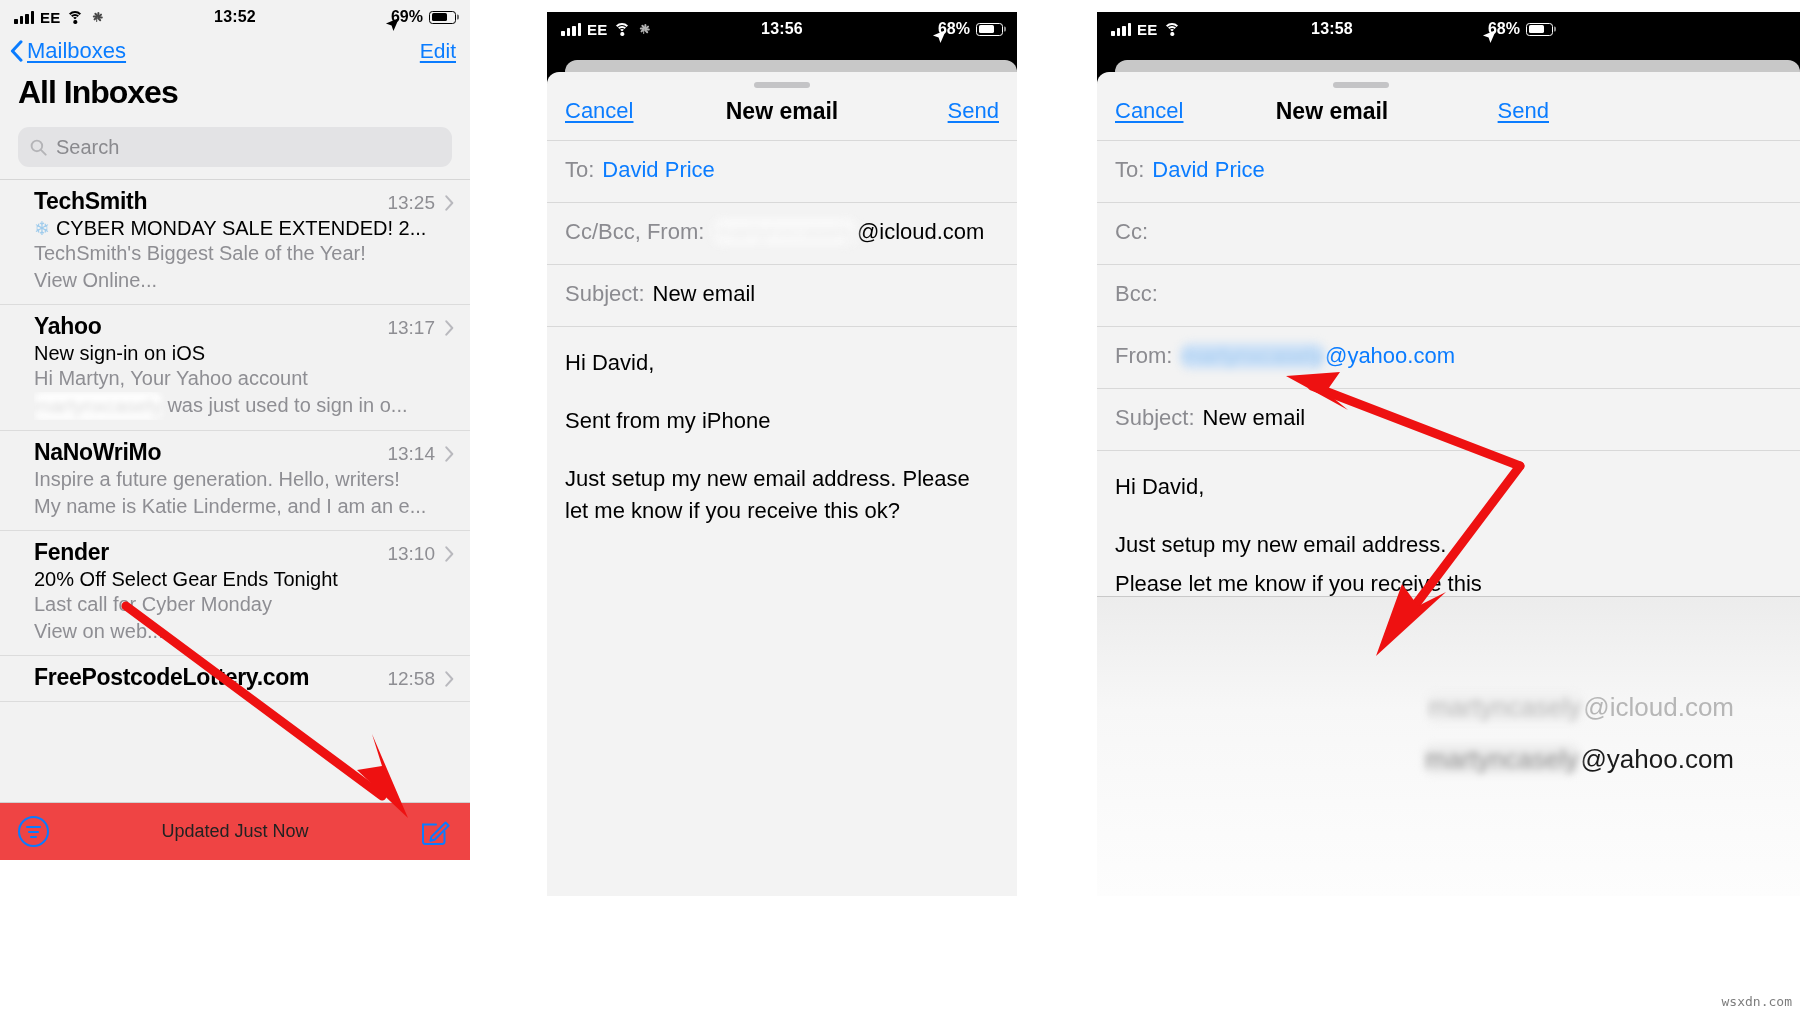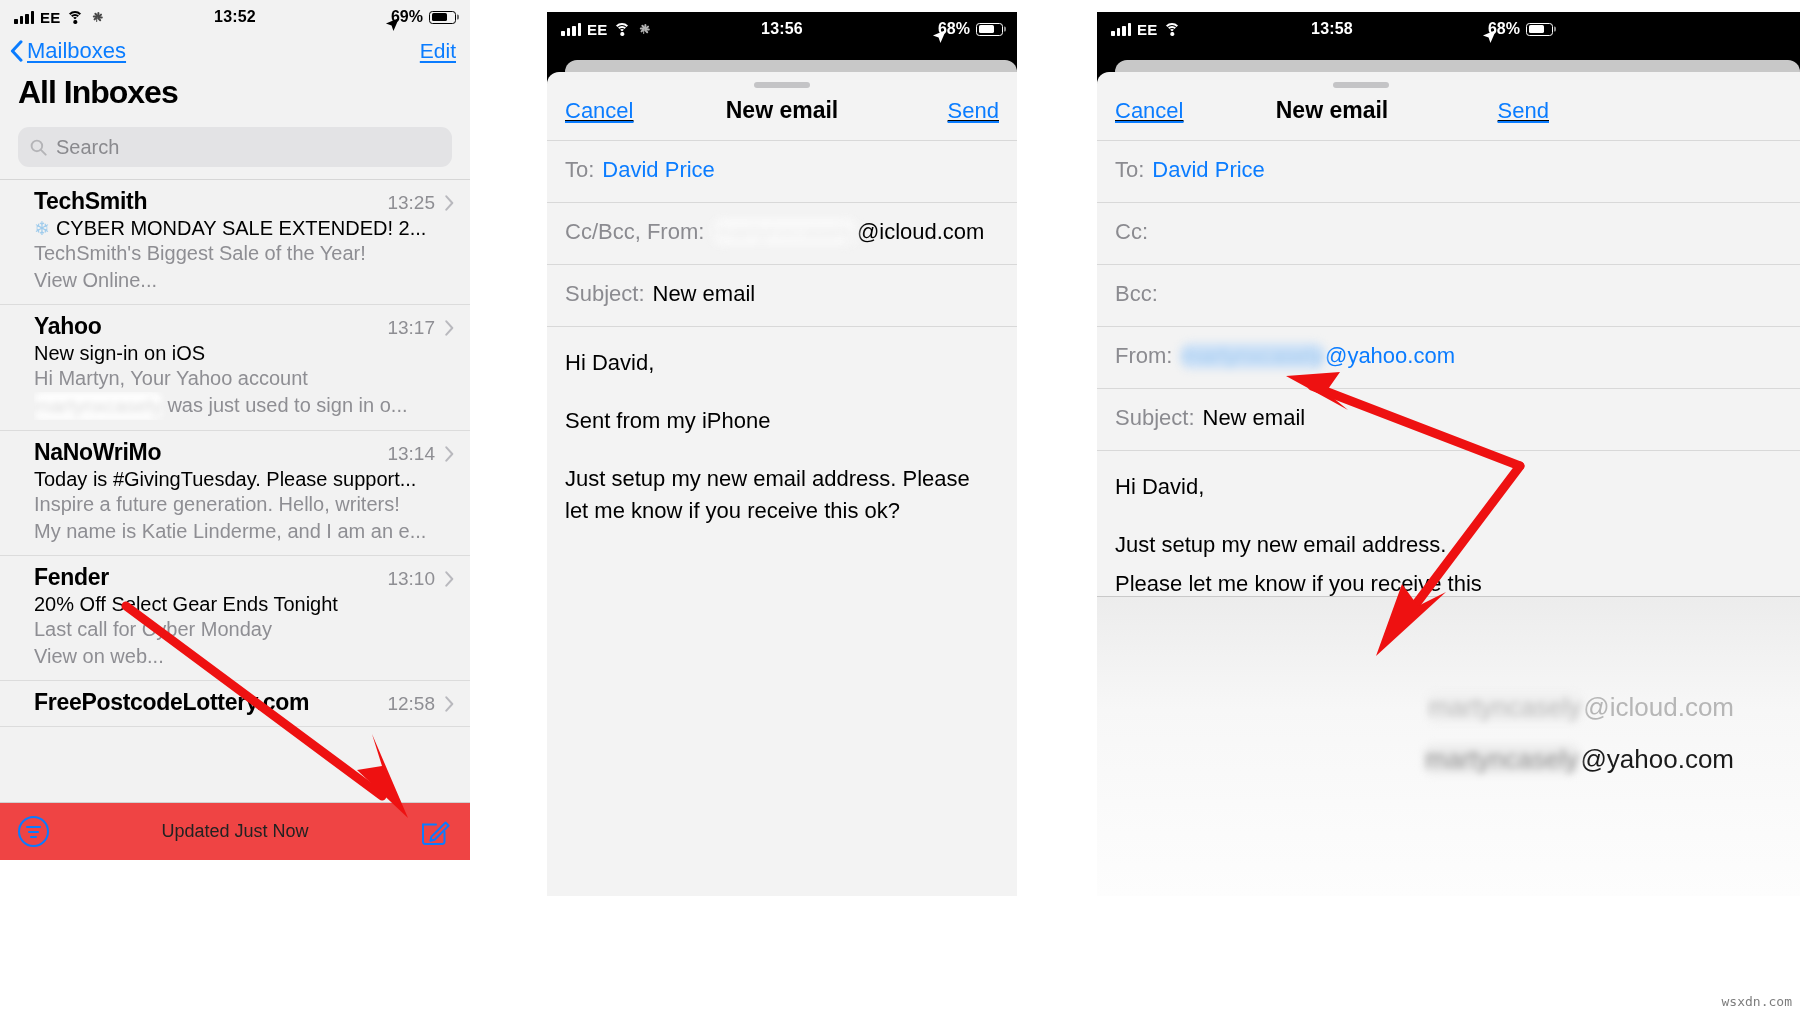--- a/index.html
+++ b/index.html
@@ -107,21 +107,21 @@
   .card-peek { position:absolute; top:48px; left:18px; right:0; height:26px; background:#c8c8c8;
                border-radius: 12px 12px 0 0; }
   .compose-card { position:absolute; top:60px; left:0; right:0; bottom:0; background:#f3f3f3;
                   border-radius: 12px 0 0 0; }
   .grabber { width:56px; height:6px; border-radius:3px; background:#c4c4c6; margin: 10px auto 0; }
 
   .sheet-nav { display:flex; align-items:center; justify-content:space-between; padding: 10px 18px 16px; }
   .sheet-nav .lnk { color:#0a7cff; font-size:22px; text-decoration: underline; text-underline-offset:3px; cursor:pointer; }
   .sheet-title { font-size:23px; font-weight:bold; color:#000; position:absolute; left:0; right:0; text-align:center;
                  pointer-events:none; }
-  .sheet-nav-inner { position:relative; width:100%; display:flex; justify-content:space-between; align-items:flex-end;text-decoration:underline;}
+  .sheet-nav-inner { position:relative; width:100%; display:flex; justify-content:space-between; align-items:flex-start;}
 
   .field { display:flex; align-items:baseline; gap:8px; padding: 16px 18px; border-top:1px solid #d8d8d8;
            font-size:22px; min-height: 62px; }
   .field .lbl { color:#8b8b90; }
   .field .val-blue { color:#0a7cff; }
   .field .val-dark { color:#000; }
 
   .body-area { padding: 20px 18px 0; font-size:22px; line-height:1.45; color:#000; border-top:1px solid #d8d8d8;}
   .body-area p { margin: 0 0 26px; }
 
@@ -264,21 +264,20 @@
           <span class="sender">NaNoWriMo</span>
           <span class="rmeta">
             <span class="time">13:14</span>
             <span class="chev-r">
               <svg width="9" height="16" viewBox="0 0 9 16">
                   <path d="M1.3 1.3 7.3 8l-6 6.7" stroke="#b9b9be" stroke-width="2" fill="none" stroke-linecap="round" stroke-linejoin="round"></path>
                 </svg>
             </span>
           </span>
         </div>
-        <div class="subject">Today is #GivingTuesday. Please support...</div>
         <div class="snippet">Inspire a future generation. Hello, writers!</div>
         <div class="snippet">My name is Katie Linderme, and I am an e...</div>
       </div>
 
       <div class="mail-row">
         <div class="row-head">
           <span class="sender">Fender</span>
           <span class="rmeta">
             <span class="time">13:10</span>
             <span class="chev-r">

